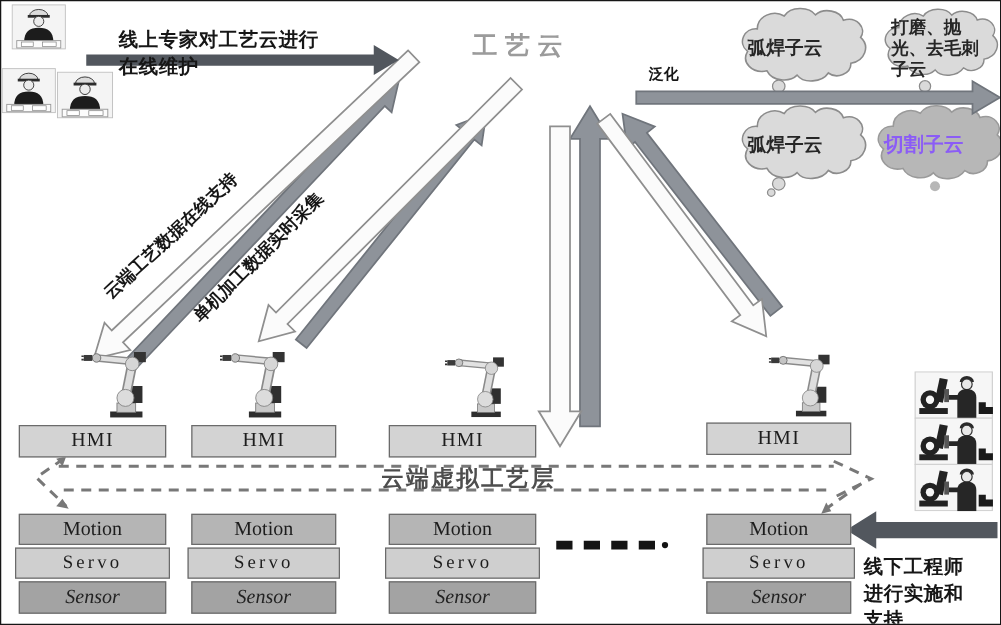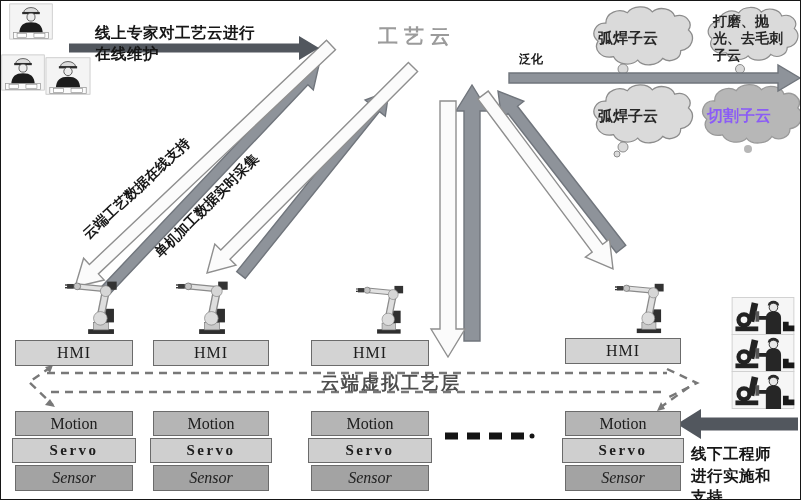--- a/index.html
+++ b/index.html
@@ -10,29 +10,29 @@
   }
   .stage svg.gfx{position:absolute;left:0;top:0;z-index:1;}
   .ov{position:absolute;z-index:2;color:#161616;}
   .note{font-size:15.5px;line-height:21px;font-weight:600;letter-spacing:.5px;}
   .big-title{font-size:20px;letter-spacing:6px;font-weight:600;color:var(--title_gray);text-align:center;}
   .fanhua{font-size:12px;font-weight:700;}
   .cloud-label{font-weight:600;font-size:15px;color:#262626;}
   .cloud-label.small{font-size:14px;line-height:17px;}
   .cloud-label.bold{font-weight:700;font-size:16px;color:#8b5cf6;}
   .rot{white-space:nowrap;font-size:14px;font-weight:700;transform-origin:center;}
-  .vlayer{font-size:18px;font-weight:600;letter-spacing:2px;color:#4e4e4e;text-align:right;}
+  .vlayer{font-size:18px;font-weight:600;letter-spacing:2px;color:#4e4e4e;text-align:center;}
   .box{
     position:absolute;z-index:2;box-sizing:border-box;border:1.6px solid #6b6b6b;
     display:flex;align-items:center;justify-content:center;
     font-family:"Liberation Serif",serif;color:#1d1d1d;
   }
   .hmi{background:var(--hmi_box);font-size:16px;letter-spacing:1px;}
   .motion{background:var(--motion_box);font-size:16px;}
-  .servo{background:var(--servo_box);font-size:15px;font-weight:700;letter-spacing:2.5px;}
+  .servo{background:var(--servo_box);font-size:15px;font-weight:400;letter-spacing:2.5px;}
   .sensor{background:var(--sensor_box);font-size:16px;color:#222;font-style:italic;}
   .dash{stroke:#787878;stroke-width:2.4;fill:none;stroke-dasharray:8 6;}
 </style>
 </head>
 <body>
 
 <div class="stage">
 
   <svg class="gfx" width="801" height="500" viewBox="0 0 801 500">
     <defs>

